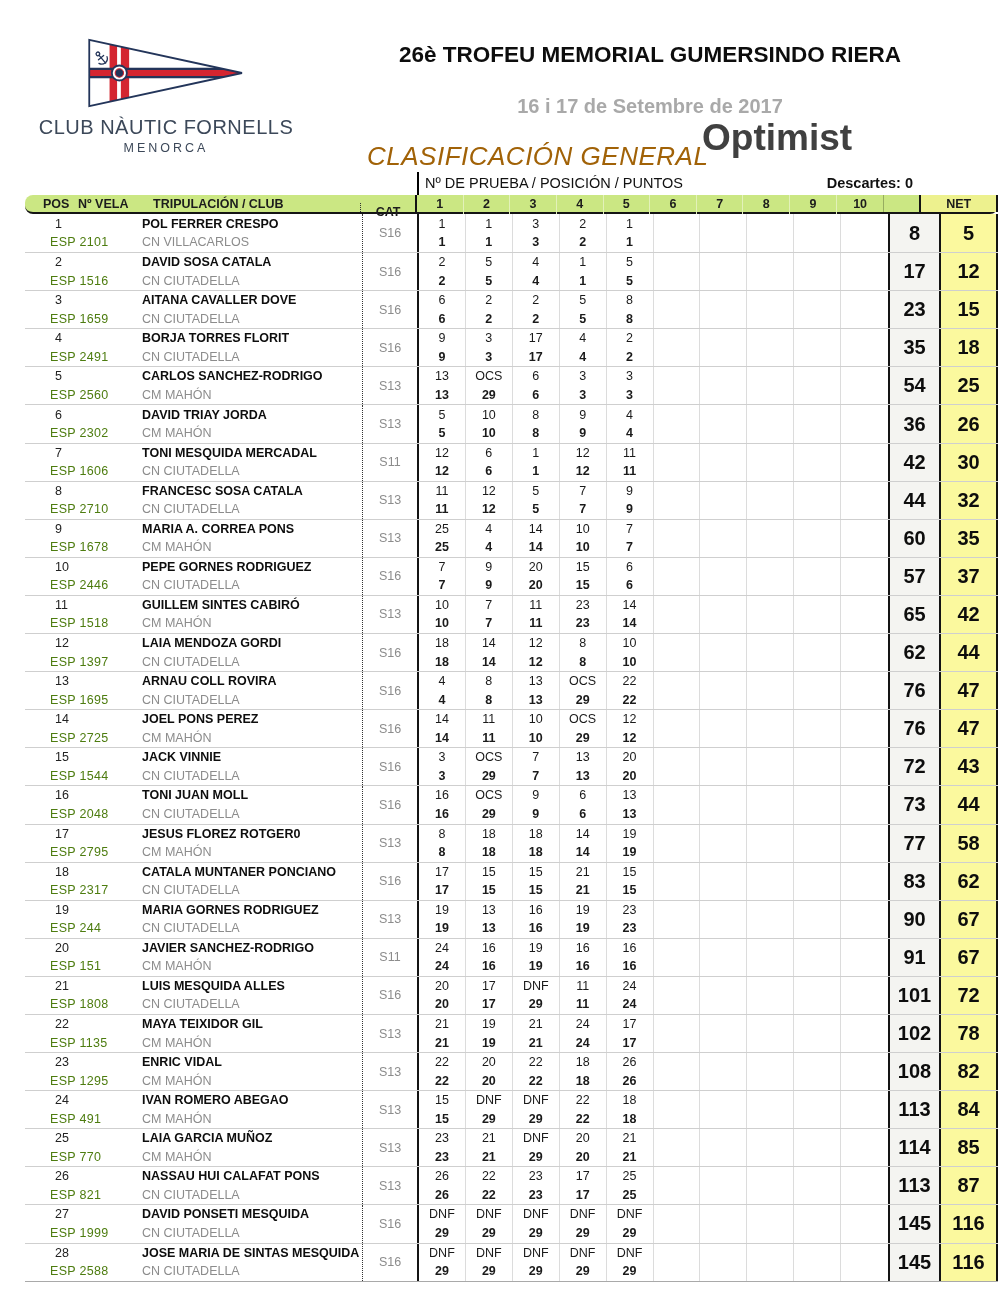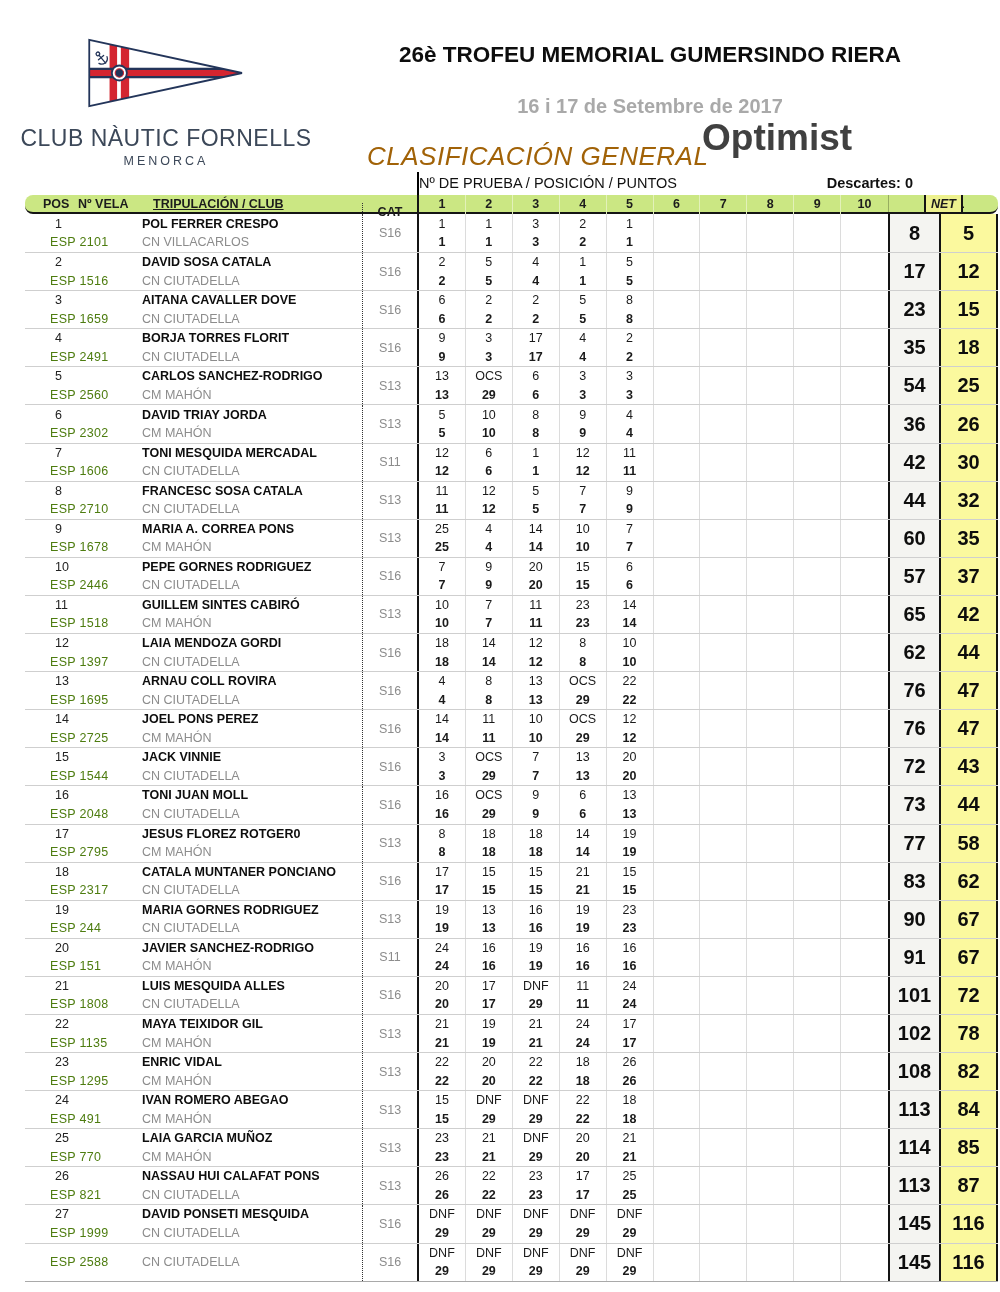--- a/index.html
+++ b/index.html
@@ -2,52 +2,52 @@
 <html><head>
 <meta charset="utf-8">
 <style>
   html,body{margin:0;padding:0;background:#fff;}
   .sheet{position:relative;width:1000px;height:1292px;background:#ffffff;
          font-family:"Liberation Sans",sans-serif;color:#1a1a1a;overflow:hidden;}
 
   
   .logo{position:absolute;left:10px;top:36px;width:312px;text-align:center;}
   .logo svg{display:block;margin:0 auto;}
-  .club-name{font-size:23px;color:#3c4859;letter-spacing:.5px;margin-top:15px;white-space:nowrap;}
+  .club-name{font-size:20px;color:#3c4859;letter-spacing:.5px;margin-top:6px;white-space:nowrap;}
   .club-loc{font-size:12.5px;color:#3c4859;letter-spacing:3px;margin-top:2px;}
 
   
   .title-wrap{position:absolute;left:300px;top:42px;width:700px;text-align:center;}
   .title{font-size:22.5px;font-weight:bold;color:#0d0d0d;}
   .date{margin-top:27px;font-size:20px;font-weight:bold;color:#a9a9a9;}
   .clasif{position:absolute;left:367px;top:141px;font-size:26px;font-weight:normal;
           font-style:italic;color:#a16207;letter-spacing:.5px;}
   .optimist{position:absolute;left:702px;top:117px;font-size:37px;font-weight:bold;color:#404040;}
 
   
   .rtable{position:absolute;left:25px;top:172px;width:973px;font-size:12.5px;}
   .rtable *{box-sizing:border-box;}
   .pre-row{position:relative;height:23px;}
   .pre-label{position:absolute;left:392px;top:0;height:23px;line-height:23px;
-             border-left:2.5px solid #000;font-size:14.5px;color:#111;}
+             border-left:2.5px solid #000;padding-left:6px;font-size:14.5px;color:#111;}
   .discards{position:absolute;right:85px;top:0;height:23px;line-height:23px;
             font-size:14.5px;font-weight:bold;color:#111;}
 
   .head-row{display:flex;height:19px;background:#cbe783;border-bottom:2.5px solid #141414;
             font-weight:bold;color:#1c1c1c;border-radius:8px;}
   .h-left{width:337px;position:relative;}
   .h-left span{position:absolute;top:0;line-height:19px;white-space:nowrap;}
-  .hl-pos{left:18px;} .hl-vela{left:53px;} .hl-trip{left:128px;text-decoration:underline;}
+  .hl-pos{left:18px;} .hl-vela{left:53px;} .hl-trip{left:128px;}
   .h-cat{width:55px;border-left:1.5px dotted #333;text-align:center;line-height:19px;margin-top:8px;}
   .h-races{width:471px;border-left:2.5px solid #141414;display:grid;grid-template-columns:repeat(10,1fr);}
   .h-races .hr{text-align:center;line-height:19px;border-right:1px solid #e3f1ba;}
   .h-races .hr:last-child{border-right:none;}
   .h-total{width:34px;border-left:1px solid #97ad60;text-align:right;line-height:19px;padding-left:35px;}
-  .h-net{width:39px;border-left:2.5px solid #141414;border-right:2.5px solid #141414;
-         background:#edf18e;text-align:center;line-height:19px;font-style:italic;}
+  .h-net{width:79px;border-left:2.5px solid #141414;border-right:2.5px solid #141414;
+         background:#edf18e;text-align:center;line-height:19px;}
 
   .tbody{border-bottom:1px solid #a9a9a9;}
   .row{display:flex;height:38.1px;}
   .row + .row{border-top:1px solid #cfcfcf;}
 
   .c-left{width:337px;display:flex;flex-direction:column;justify-content:center;}
   .line{height:18.5px;line-height:18.5px;display:flex;white-space:nowrap;}
   .pos{width:117px;padding-left:30px;color:#222;}
   .name{font-weight:bold;color:#0d0d0d;}
   .esp{width:117px;padding-left:25px;letter-spacing:.3px;color:#4d7c0f;}
@@ -1671,20 +1671,24 @@
       <span class="rv1"></span>
       <span class="rv2"></span>
             </div>
           </div>
     <div class="c-total">145</div>
     <div class="c-net">116</div>
         </div>
         <div class="row">
     <div class="c-left">
       <div class="line">
+        <span class="pos">28</span>
+        <span class="name">JOSE MARIA DE SINTAS MESQUIDA</span>
+      </div>
+      <div class="line">
         <span class="esp">ESP 2588</span>
         <span class="club">CN CIUTADELLA</span>
       </div>
     </div>
     <div class="c-cat">S16</div>
     <div class="c-races">
             <div class="rc">
       <span class="rv1">DNF</span>
       <span class="rv2">29</span>
             </div>

